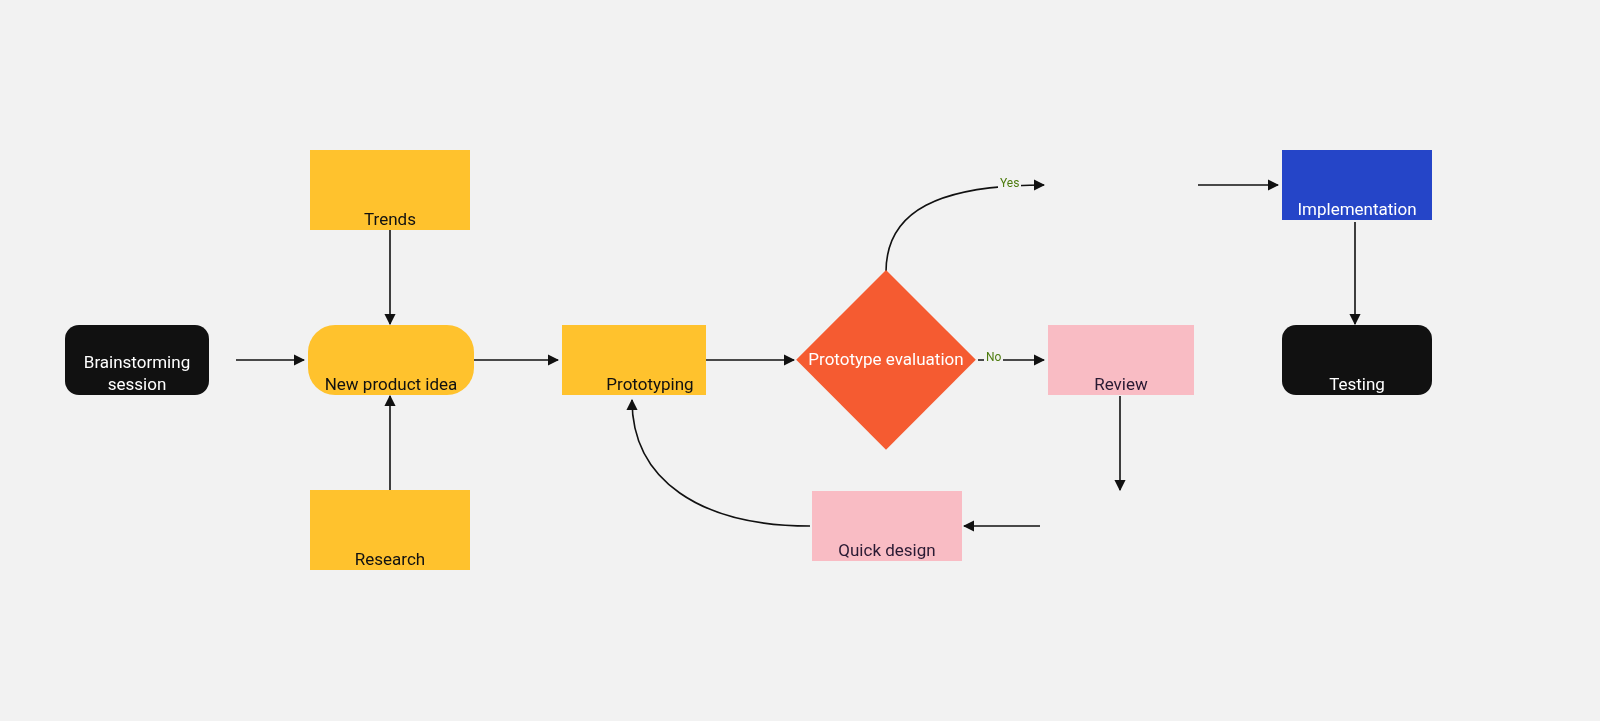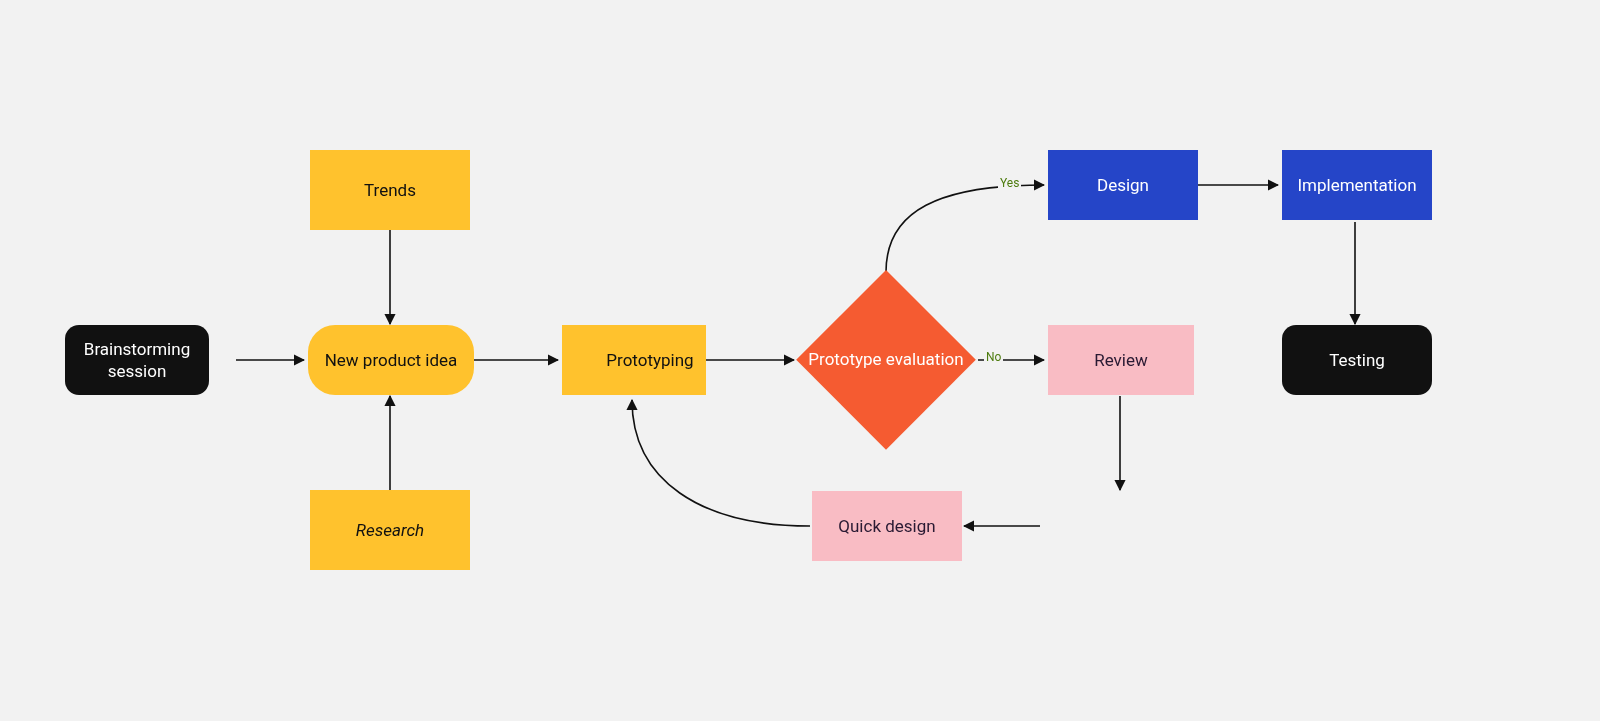--- a/index.html
+++ b/index.html
@@ -1,18 +1,18 @@
 <!DOCTYPE html>
 <html><head>
 <meta charset="utf-8">
 <style>
   html,body{margin:0;padding:0;width:1600px;height:721px;background:#f2f2f2;font-family:-apple-system,BlinkMacSystemFont,"Segoe UI",Roboto,Arial,sans-serif;}
   .canvas{position:relative;width:1600px;height:721px;}
   svg.edges{position:absolute;left:0;top:0;width:1600px;height:721px;pointer-events:none;}
-  .node{position:absolute;display:flex;align-items:center;justify-content:center;text-align:center;box-sizing:border-box;font-size:17px;line-height:1.3;}
+  .node{position:absolute;display:flex;align-items:flex-end;justify-content:center;text-align:center;box-sizing:border-box;font-size:17px;line-height:1.3;}
   .black{background:#111;color:#fff;border-radius:14px;}
   .yellow{background:#ffc22d;color:#111;}
   .blue{background:#2545c8;color:#fff;}
   .pink{background:#f9bcc4;color:#2a1a33;}
   .diamond-wrap{position:absolute;}
   .diamond{position:absolute;width:100%;height:100%;display:flex;align-items:center;justify-content:center;}
   .diamond::before{content:"";position:absolute;left:50%;top:50%;width:70.7%;height:70.7%;background:#f55b31;transform:translate(-50%,-50%) rotate(45deg);}
   .diamond span{position:relative;color:#fff;text-align:center;line-height:1.25;font-size:17px;}
   .edge-label{position:absolute;font-size:12px;color:#4d7c0f;background:#f2f2f2;padding:0 2px;}
 </style>
@@ -56,21 +56,21 @@
   </svg>
 
   <div class="node black" style="left:65px;top:325px;width:144px;height:70px;">
     <span>Brainstorming session</span>
   </div>
 
   <div class="node yellow" style="left:310px;top:150px;width:160px;height:80px;">
     <span>Trends</span>
   </div>
 
-  <div class="node yellow" style="left:310px;top:490px;width:160px;height:80px;font-style:italic;">
+  <div class="node yellow" style="left:310px;top:490px;width:160px;height:80px;">
     <span>Research</span>
   </div>
 
   <div class="node yellow" style="left:308px;top:325px;width:166px;height:70px;border-radius:27px;">
     <span>New product idea</span>
   </div>
 
   <div class="node yellow" style="left:562px;top:325px;width:144px;height:70px;padding-left:32px;">
     <span>Prototyping</span>
   </div>
@@ -83,23 +83,20 @@
 
   <div class="node pink" style="left:1048px;top:325px;width:146px;height:70px;">
     <span>Review</span>
   </div>
 
 
   <div class="node pink" style="left:812px;top:491px;width:150px;height:70px;">
     <span>Quick design</span>
   </div>
 
-  <div class="node blue" style="left:1048px;top:150px;width:150px;height:70px;">
-    <span>Design</span>
-  </div>
 
   <div class="node blue" style="left:1282px;top:150px;width:150px;height:70px;">
     <span>Implementation</span>
   </div>
 
   <div class="node black" style="left:1282px;top:325px;width:150px;height:70px;">
     <span>Testing</span>
   </div>
 
   <div class="edge-label" style="left:984px;top:350px;">No</div>

